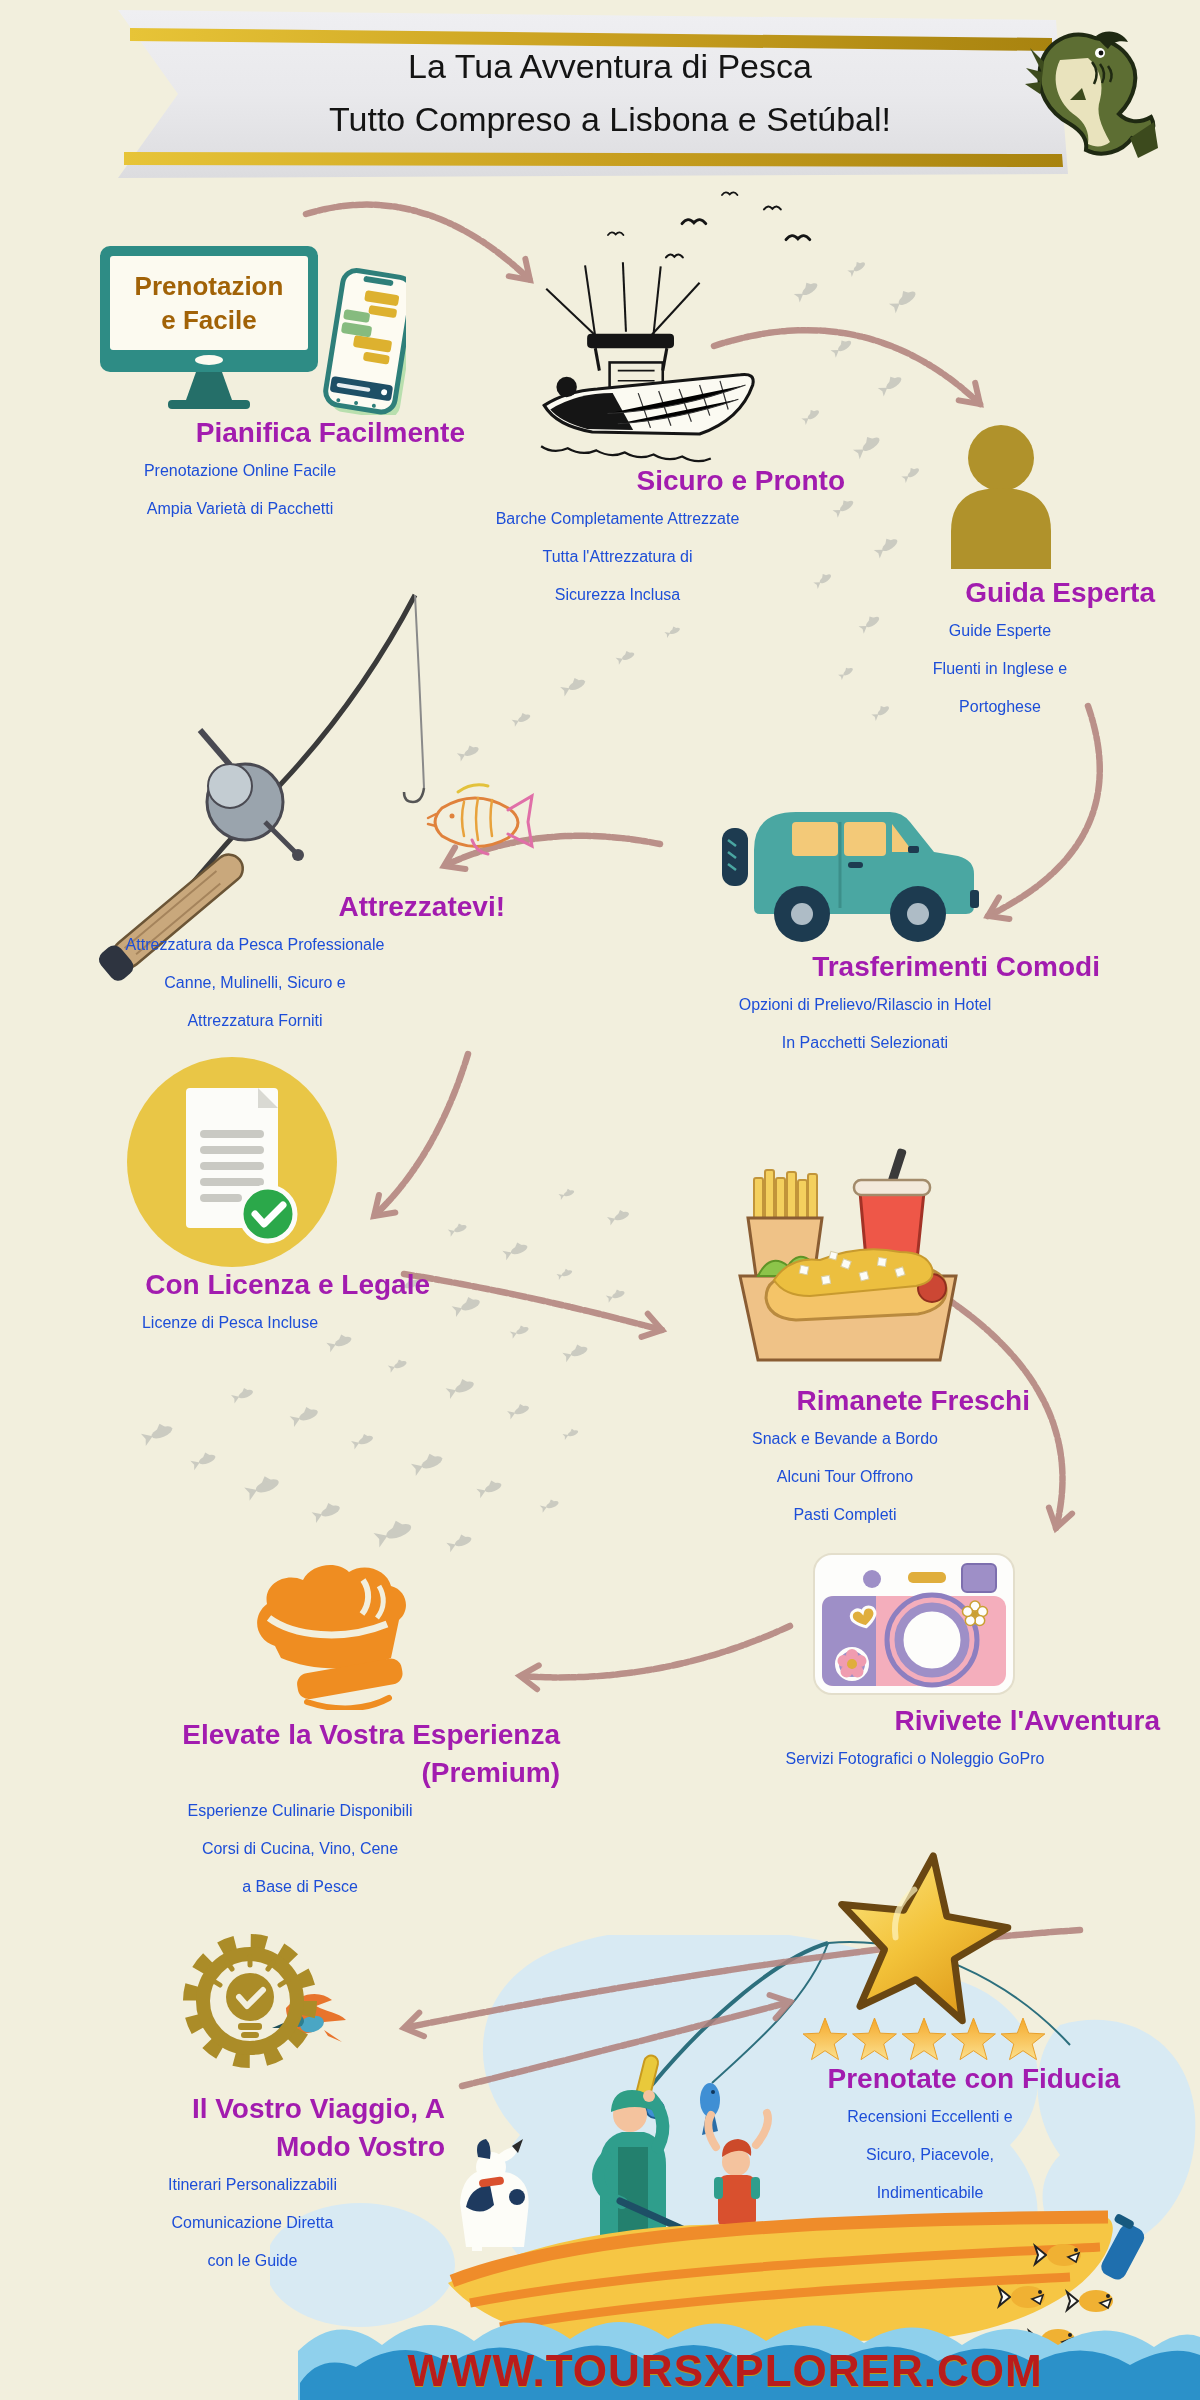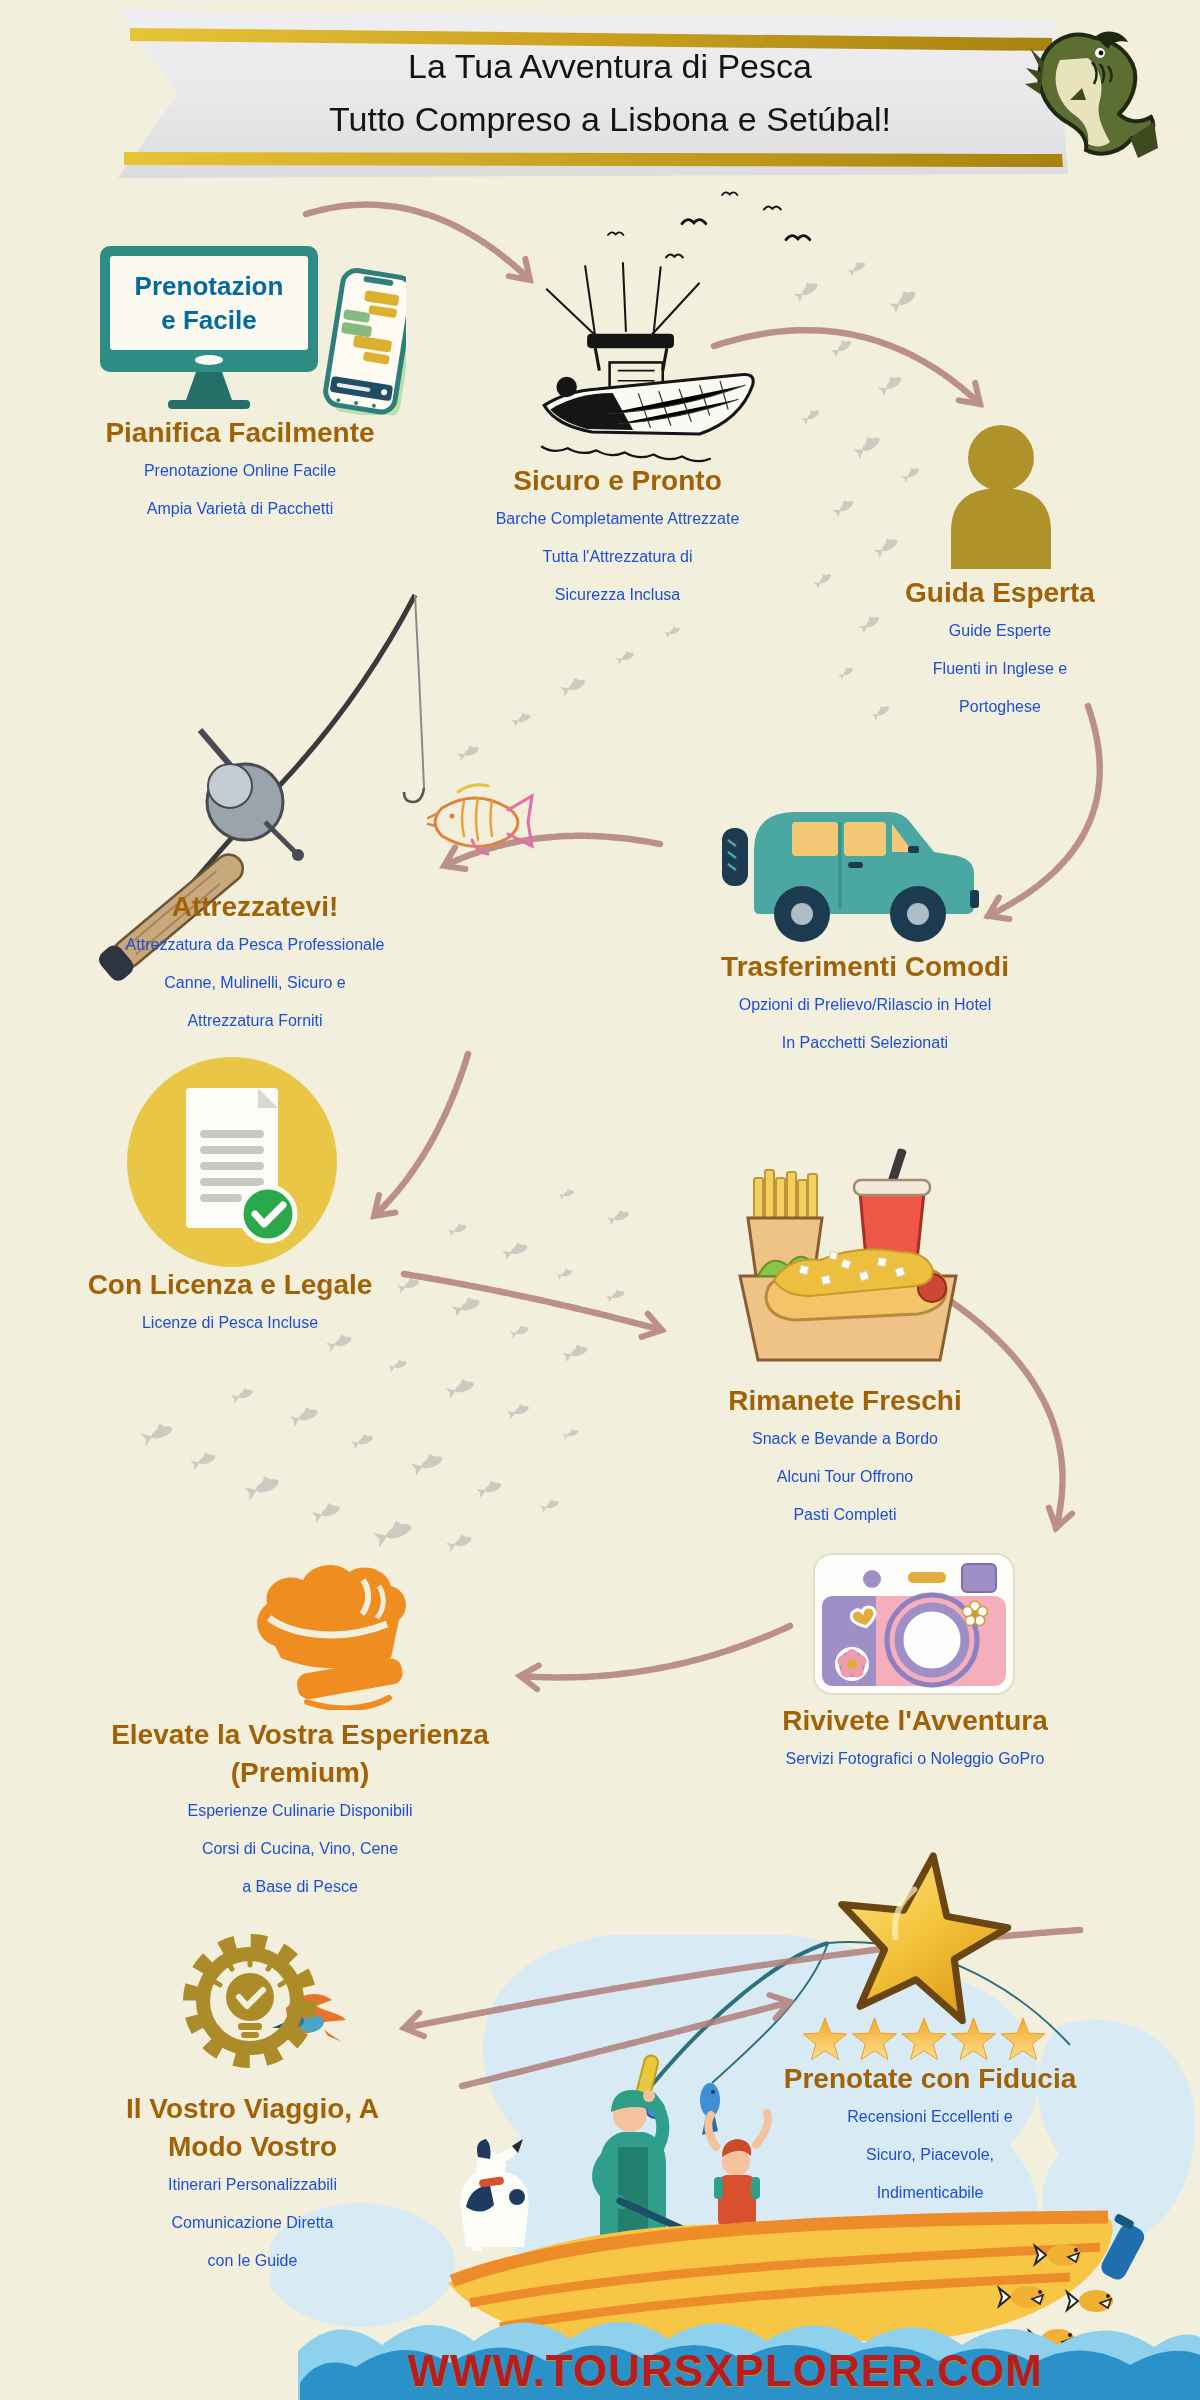--- a/index.html
+++ b/index.html
@@ -1,27 +1,27 @@
 <!DOCTYPE html>
 <html><head>
 <meta charset="utf-8">
 <style>
   html,body{margin:0;padding:0;}
   body{font-family:"Liberation Sans", sans-serif;}
   #canvas{position:relative;width:1200px;height:2400px;background:#f2efdd;overflow:hidden;}
   #canvas svg{display:block;}
   .abs{position:absolute;}
   .tb{position:absolute;text-align:center;z-index:6;}
-  .tb .t{font-size:28px;font-weight:700;line-height:38px;color:#a16207;white-space:nowrap;}
+  .tb .t{font-size:28px;font-weight:700;line-height:38px;color:#a21caf;white-space:nowrap;text-align:right;}
   .tb .l{font-size:16px;line-height:38px;color:#1d4ed8;white-space:nowrap;}
   .banner-text{position:absolute;left:190px;top:40px;width:840px;text-align:center;z-index:7;}
   .banner-text div{font-size:34px;font-weight:400;line-height:53px;color:#141414;}
   .screen-label{position:absolute;left:110px;top:256px;width:198px;height:94px;display:flex;flex-direction:column;
     align-items:center;justify-content:center;z-index:7;}
-  .screen-label div{font-size:26px;font-weight:700;line-height:34px;color:#0369a1;}
+  .screen-label div{font-size:26px;font-weight:700;line-height:34px;color:#a16207;}
   .site-url{position:absolute;left:250px;top:2334px;width:950px;text-align:center;z-index:9;
     font-size:44px;font-weight:800;letter-spacing:1px;color:#b91c1c;text-shadow:0 1px 0 #b89a1e;margin-top:12px;}
   .arrow{fill:none;stroke:#b1807b;stroke-width:6.5;stroke-dasharray:10 3 4 2;opacity:.85;stroke-linecap:round;}
   .z1{z-index:1}.z2{z-index:2}.z3{z-index:3}.z4{z-index:4}.z8{z-index:8}
 </style>
 </head>
 <body>
 
 <div id="canvas">
 

